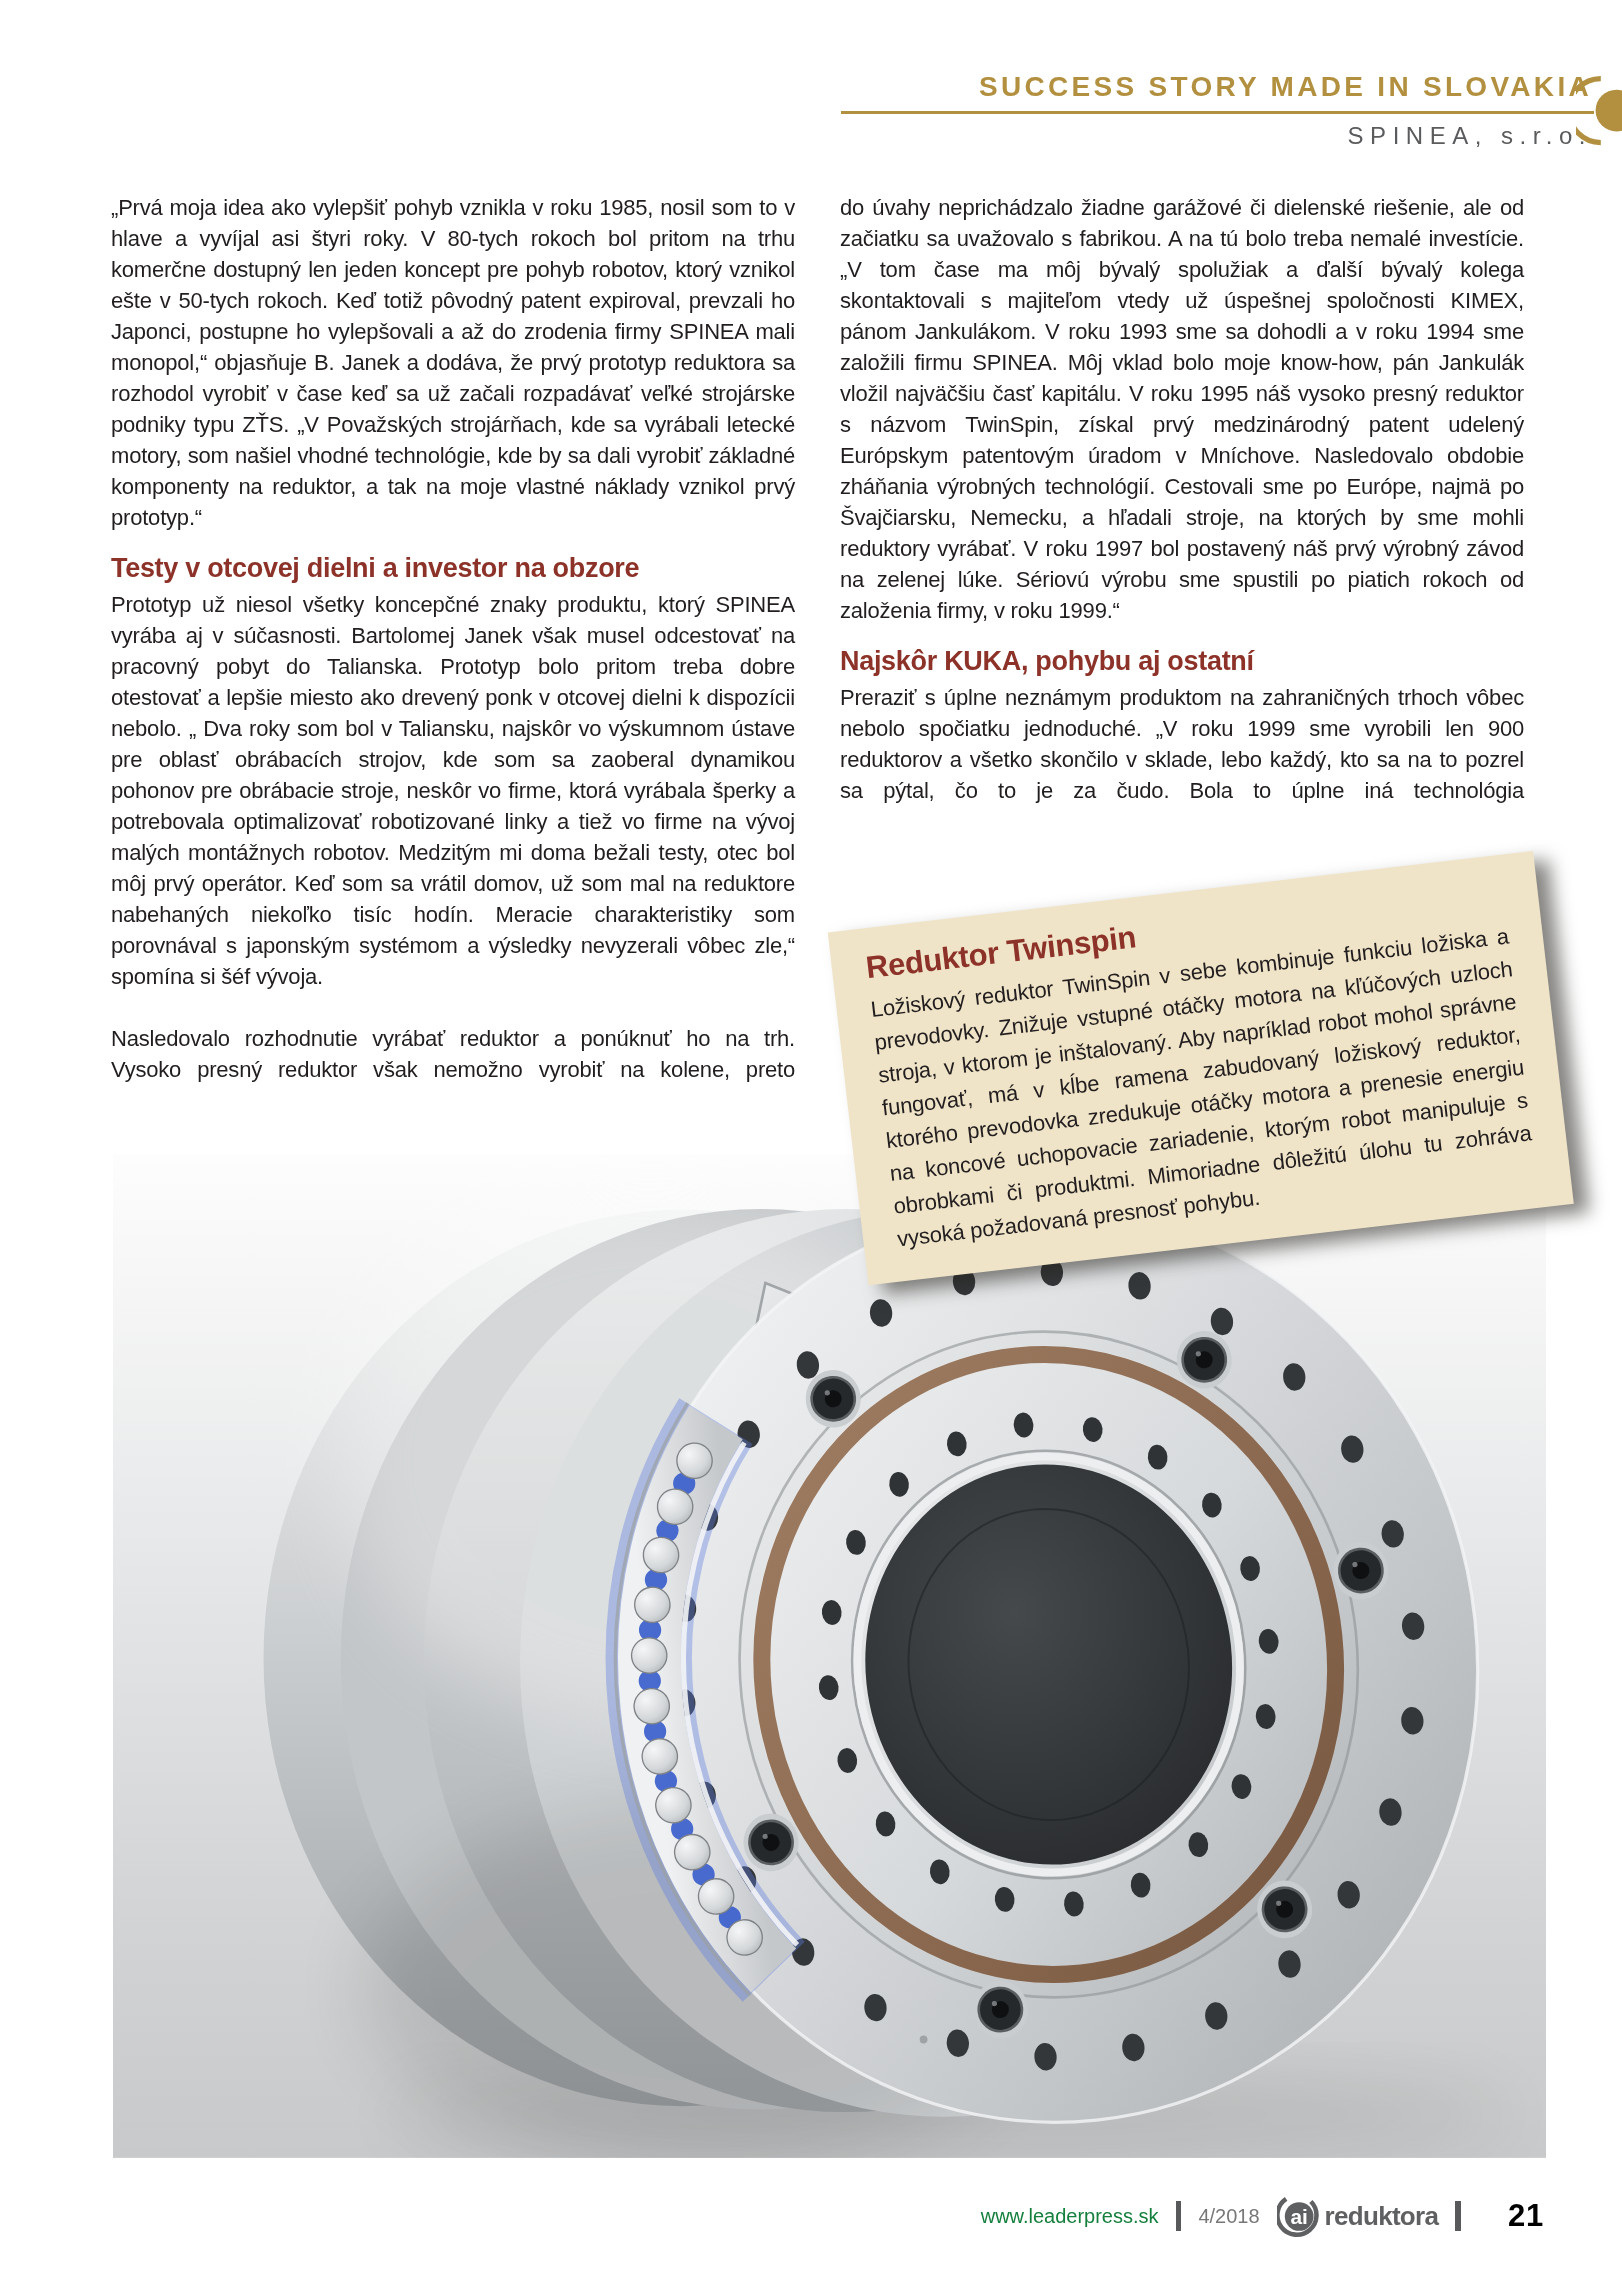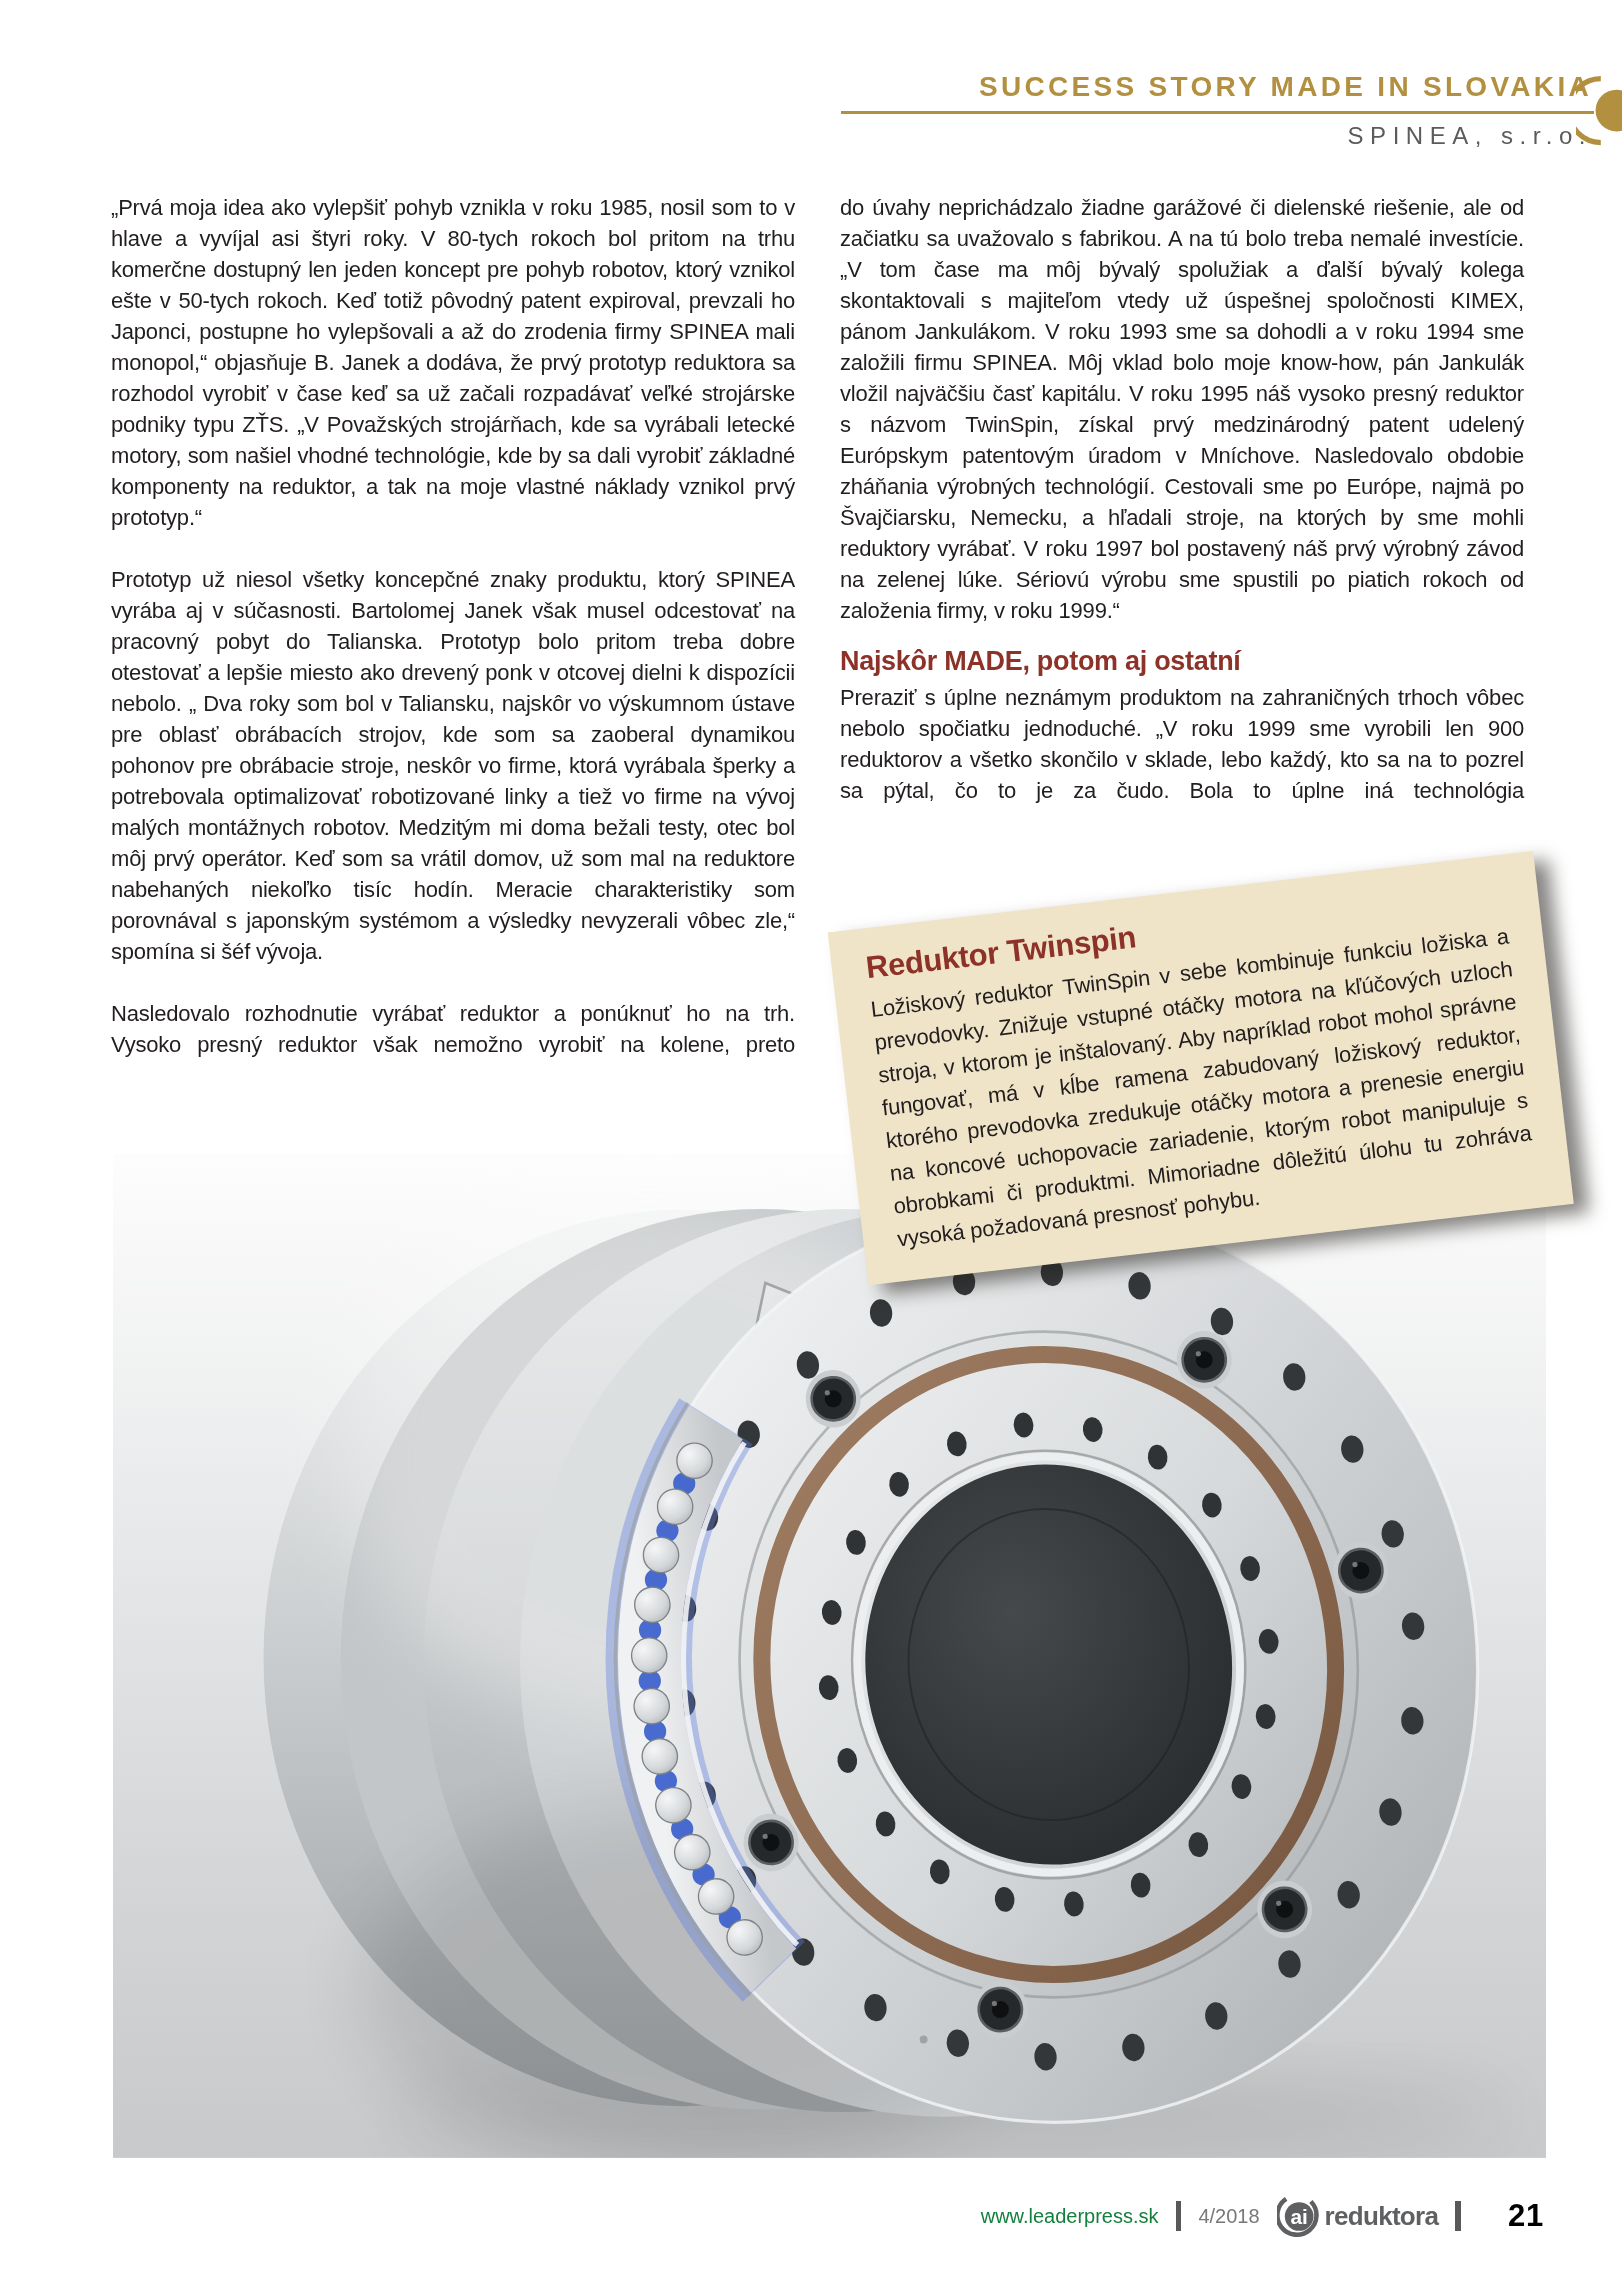--- a/index.html
+++ b/index.html
@@ -71,27 +71,28 @@
   <div class="hdr-title">SUCCESS STORY MADE IN SLOVAKIA</div>
   <div class="hdr-rule"></div>
   <div class="hdr-sub">SPINEA, s.r.o.</div>
   <svg class="hdr-orn" viewBox="0 0 72 120">
     <path d="M 38 8 A 46 46 0 0 0 38 106" fill="none" stroke="#b2903f" stroke-width="8"></path>
     <circle cx="62" cy="57" r="32" fill="#b2903f"></circle>
   </svg>
 
   <div class="col col-left">
     <p>„Prvá moja idea ako vylepšiť pohyb vznikla v roku 1985, nosil som to v hlave a vyvíjal asi štyri roky. V 80-tych rokoch bol pritom na trhu komerčne dostupný len jeden koncept pre pohyb robotov, ktorý vznikol ešte v 50-tych rokoch. Keď totiž pôvodný patent expiroval, prevzali ho Japonci, postupne ho vylepšovali a až do zrodenia firmy SPINEA mali monopol,“ objasňuje B. Janek a dodáva, že prvý prototyp reduktora sa rozhodol vyrobiť v čase keď sa už začali rozpadávať veľké strojárske podniky typu ZŤS. „V Považských strojárňach, kde sa vyrábali letecké motory, som našiel vhodné technológie, kde by sa dali vyrobiť základné komponenty na reduktor, a tak na moje vlastné náklady vznikol prvý prototyp.“</p>
+    <h2 class="subhead">Testy v otcovej dielni a investor na obzore</h2>
     <p>Prototyp už niesol všetky koncepčné znaky produktu, ktorý SPINEA vyrába aj v súčasnosti.  Bartolomej Janek však musel odcestovať na pracovný pobyt do Talianska. Prototyp bolo pritom treba dobre otestovať a lepšie miesto ako drevený ponk v otcovej dielni k dispozícii nebolo. „ Dva roky som bol v Taliansku, najskôr vo výskumnom ústave pre oblasť obrábacích strojov, kde som sa zaoberal dynamikou pohonov pre obrábacie stroje, neskôr vo firme, ktorá vyrábala šperky a potrebovala optimalizovať robotizované linky a tiež vo firme na vývoj malých montážnych robotov. Medzitým mi doma bežali testy, otec bol môj prvý operátor. Keď som sa vrátil domov, už som mal na reduktore nabehaných niekoľko tisíc hodín. Meracie charakteristiky som porovnával s japonským systémom a výsledky nevyzerali vôbec zle,“ spomína si šéf vývoja.</p>
     <p class="force-just">Nasledovalo rozhodnutie vyrábať reduktor a ponúknuť ho na trh. Vysoko presný reduktor však nemožno vyrobiť na kolene, preto</p>
   </div>
 
   <div class="col col-right">
     <p>do úvahy neprichádzalo žiadne garážové či dielenské riešenie, ale od začiatku sa uvažovalo s fabrikou. A na tú bolo treba nemalé investície. „V tom čase ma môj bývalý spolužiak a ďalší bývalý kolega skontaktovali s majiteľom vtedy už úspešnej spoločnosti KIMEX, pánom Jankulákom. V roku 1993 sme sa dohodli a v roku 1994 sme založili firmu SPINEA. Môj vklad bolo moje know-how, pán Jankulák vložil najväčšiu časť kapitálu. V roku 1995 náš vysoko presný reduktor s názvom TwinSpin, získal prvý medzinárodný patent udelený Európskym patentovým úradom v Mníchove. Nasledovalo obdobie zháňania výrobných technológií. Cestovali sme po Európe, najmä po Švajčiarsku, Nemecku, a hľadali stroje, na ktorých by sme mohli reduktory vyrábať. V roku 1997 bol postavený náš prvý výrobný závod na zelenej lúke. Sériovú výrobu sme spustili po piatich rokoch od založenia firmy, v roku 1999.“</p>
-    <h2 class="subhead">Najskôr MADE, potom aj ostatní</h2>
+    <h2 class="subhead">Najskôr KUKA, pohybu aj ostatní</h2>
     <p class="force-just">Preraziť s úplne neznámym produktom na zahraničných trhoch vôbec nebolo spočiatku jednoduché. „V roku 1999 sme vyrobili len 900 reduktorov a všetko skončilo v sklade, lebo každý, kto sa na to pozrel sa pýtal, čo to je za čudo. Bola to úplne iná technológia</p>
   </div>
 
   <svg class="product" viewBox="0 0 2190 1534">
     <defs>
       <linearGradient id="bgGrad" x1="0" y1="0" x2="0" y2="1">
         <stop offset="0" stop-color="#fdfdfd"></stop>
         <stop offset="0.35" stop-color="#e9eaeb"></stop>
         <stop offset="0.75" stop-color="#d2d4d5"></stop>
         <stop offset="1" stop-color="#c7c9ca"></stop>

